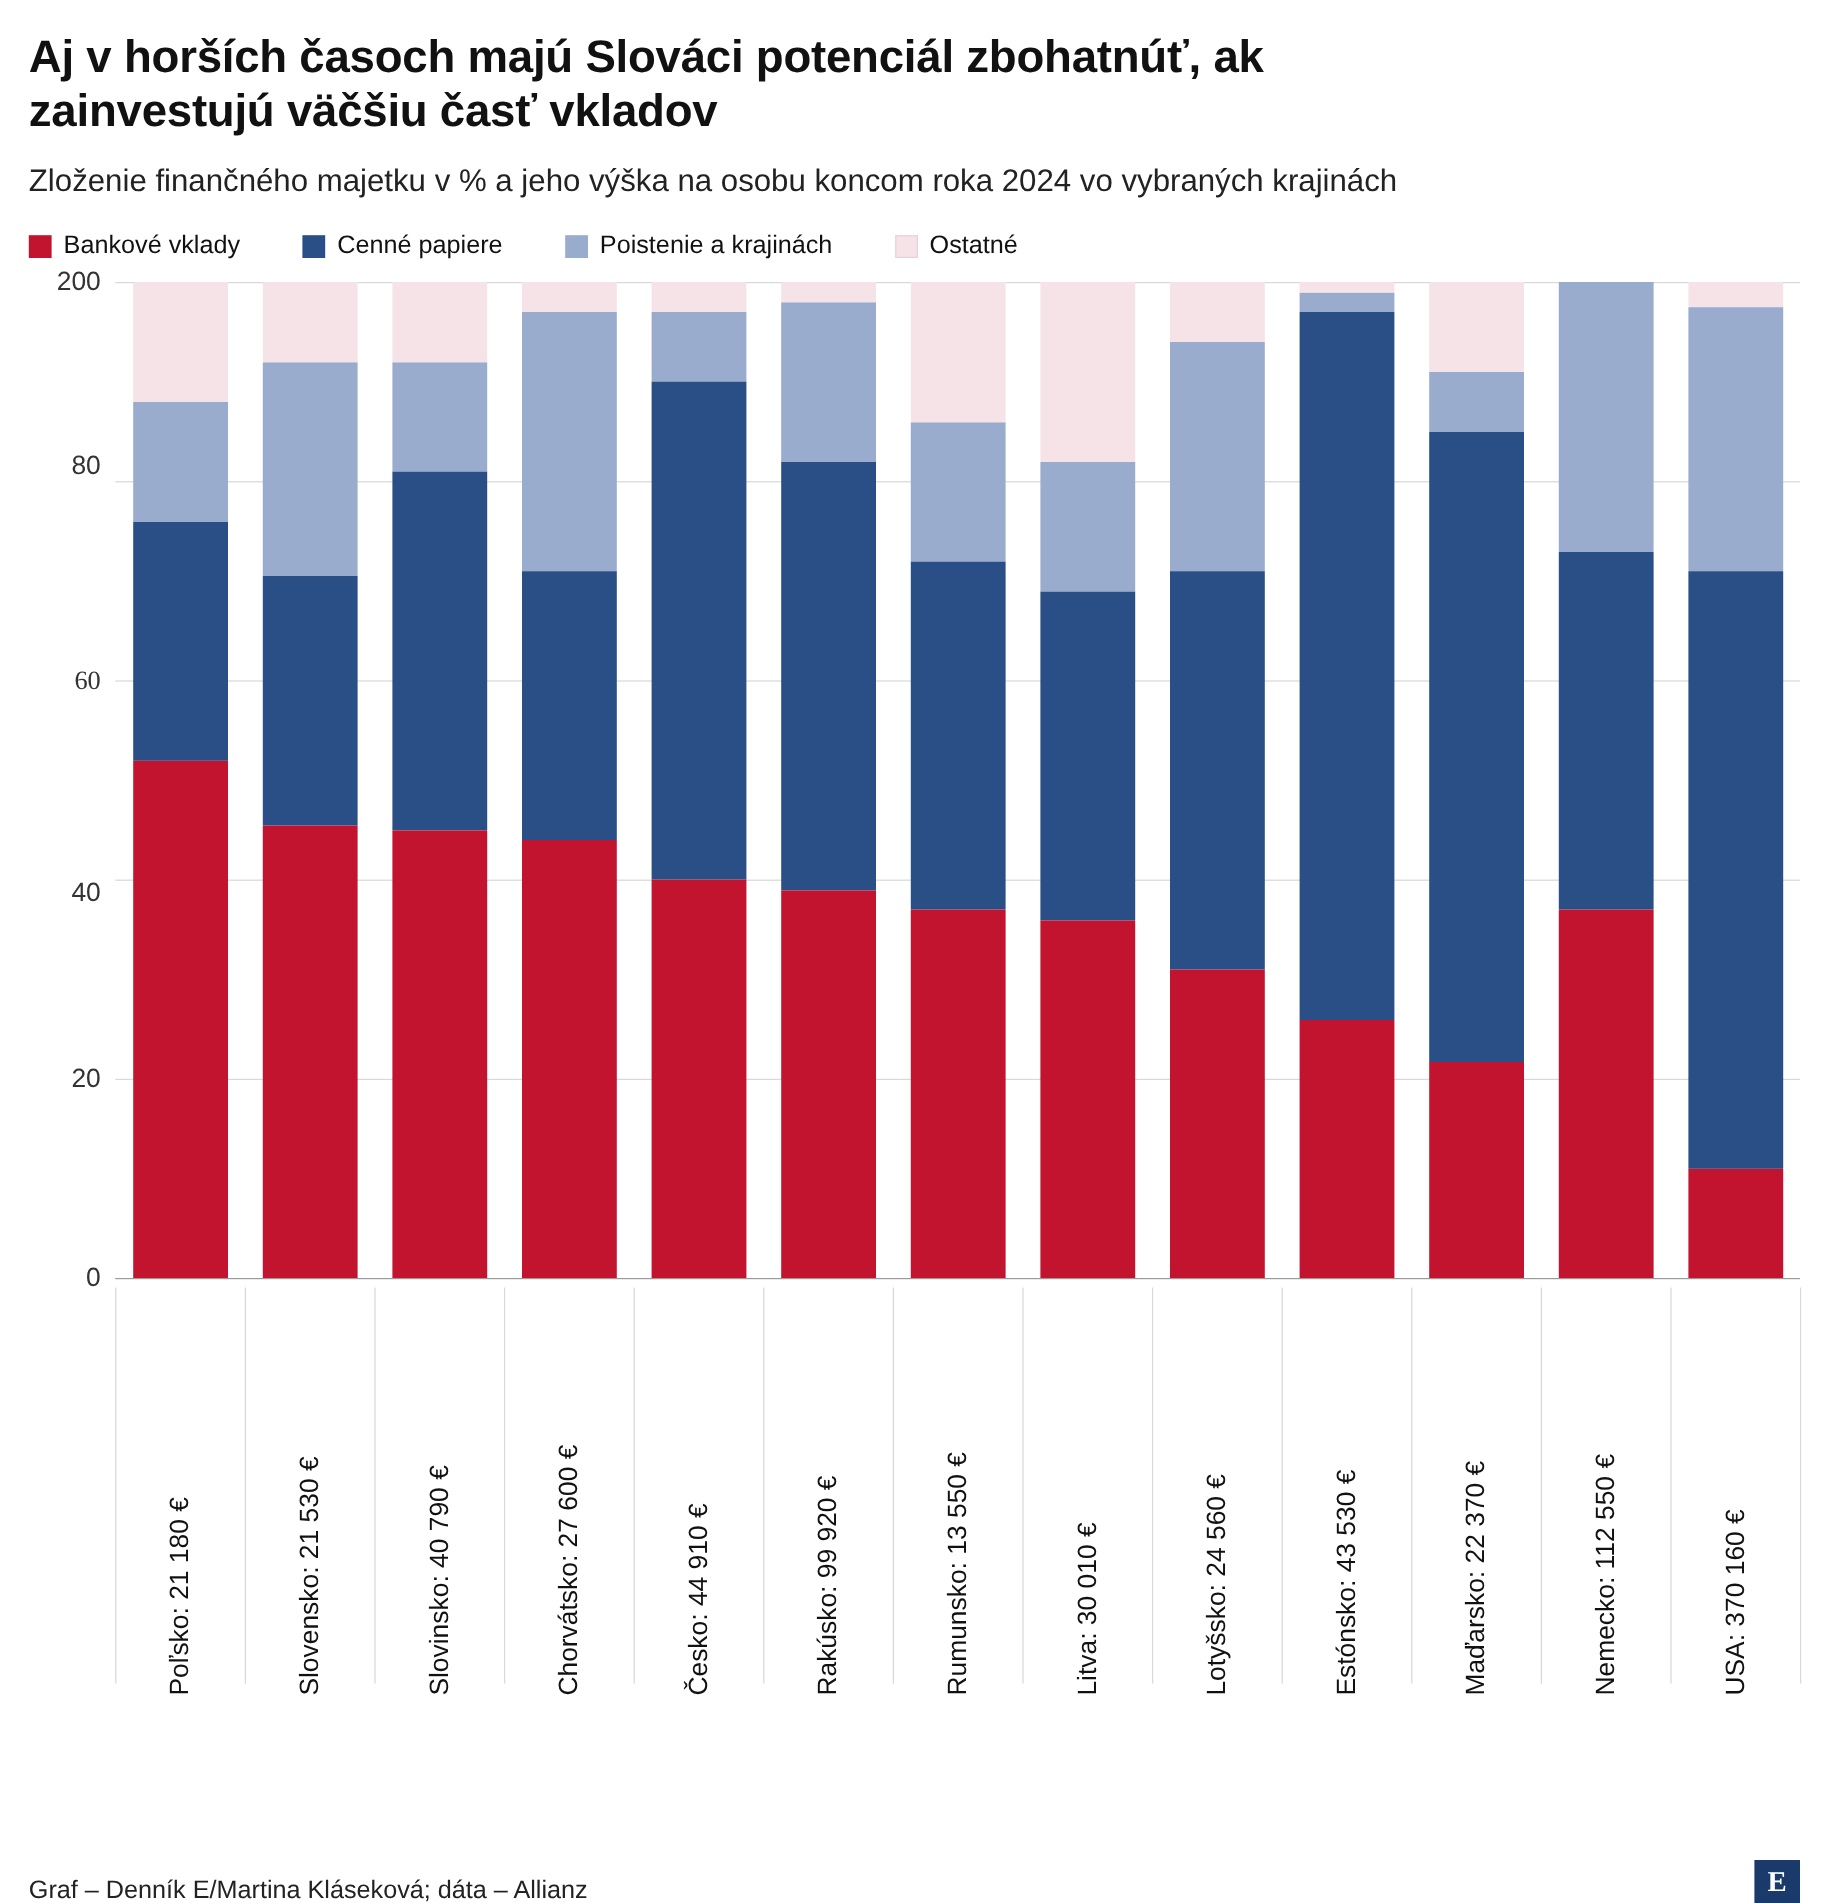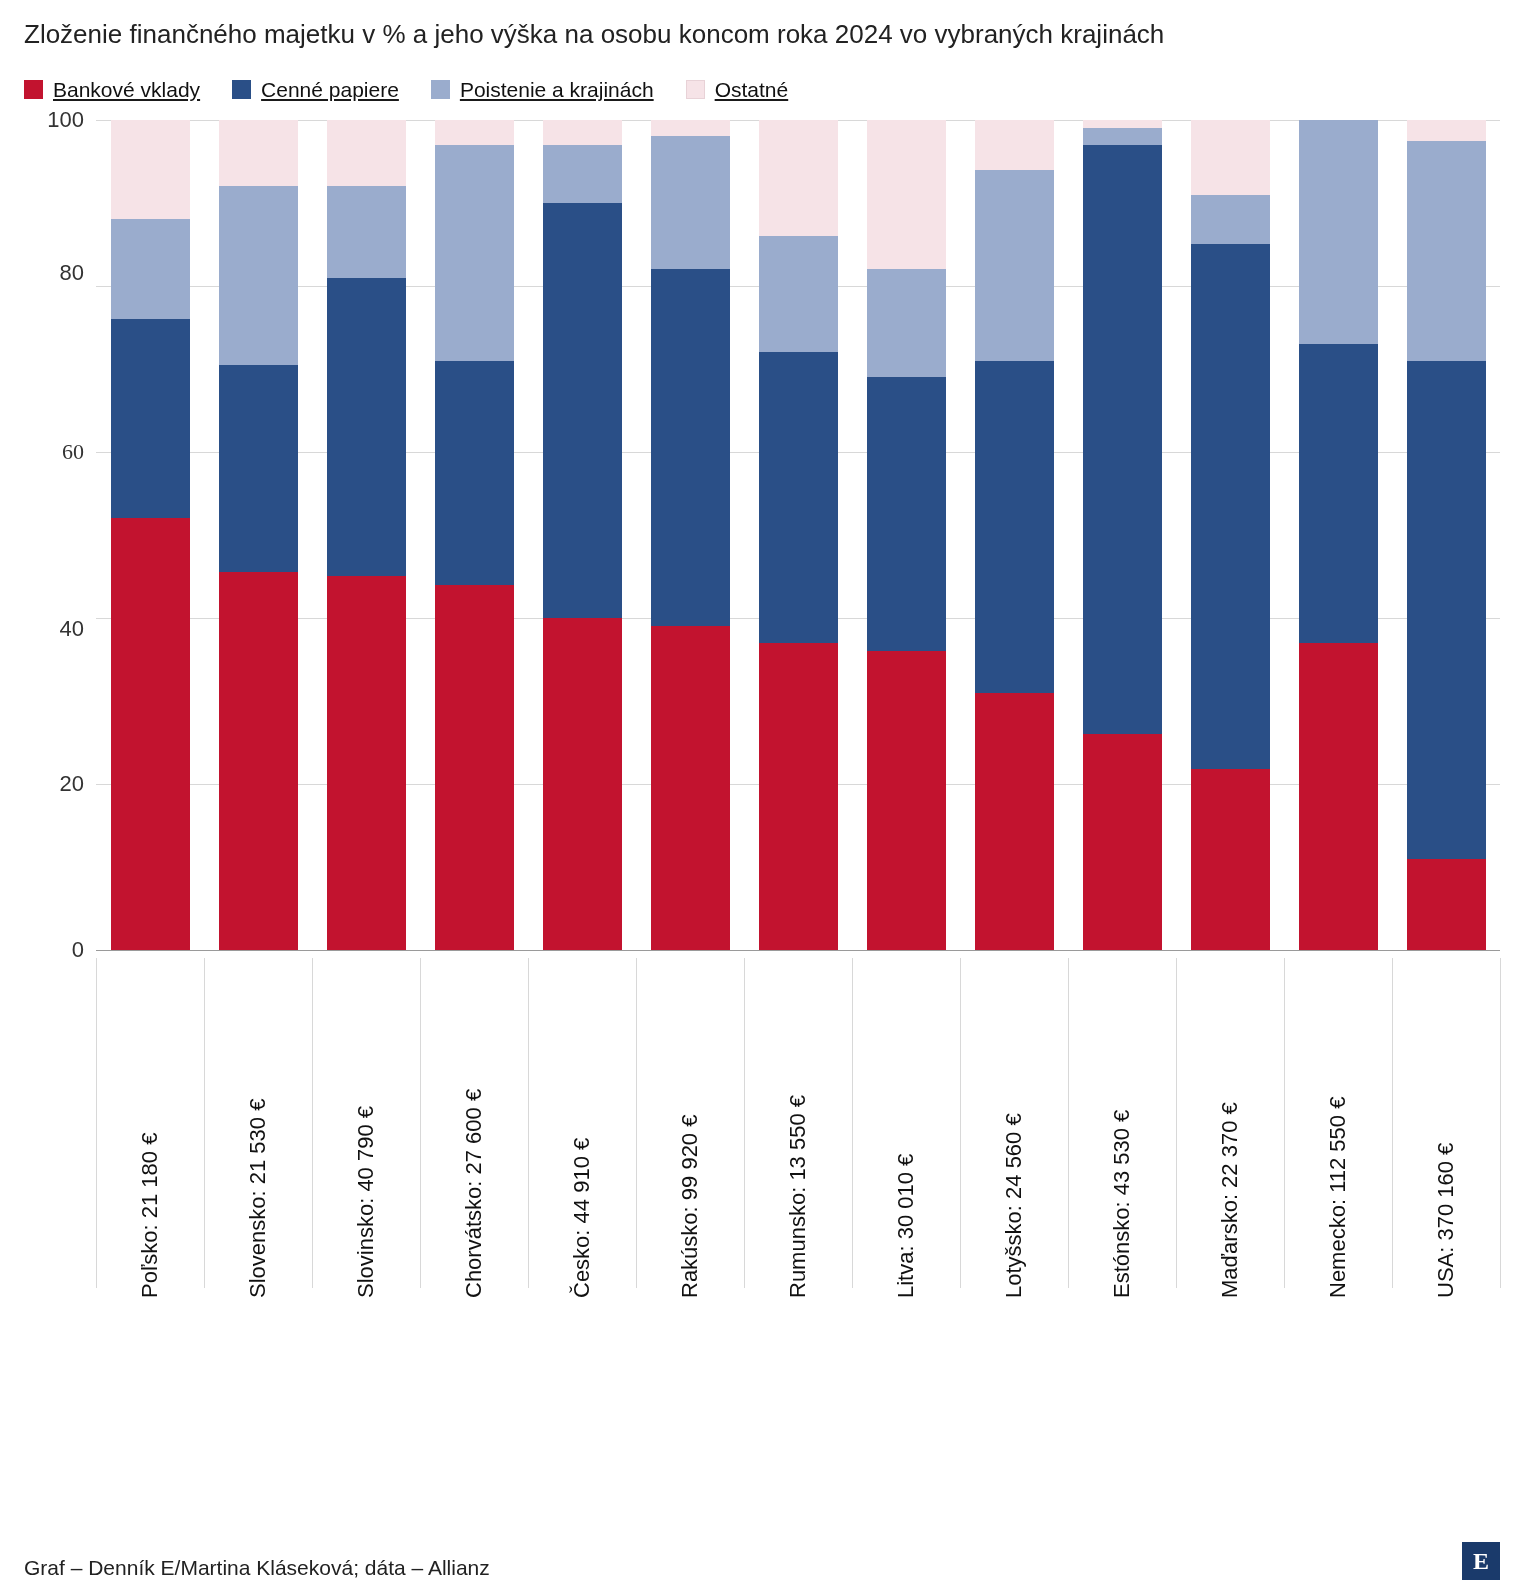--- a/index.html
+++ b/index.html
@@ -35,23 +35,22 @@
     font-size: 26px;
     font-weight: normal;
     line-height: 1.3;
     margin: 18px 0 0 0;
     max-width: 1400px;
     color: #222;
   }
   .legend {
     display: flex;
     align-items: flex-start;
-    gap: 32px;
+    gap: 52px;
     margin: 26px 0 0 0;
-    text-decoration: underline;
   }
   .legend-item {
     display: flex;
     align-items: center;
     gap: 10px;
     font-size: 21px;
     color: #111;
   }
   .legend-swatch {
     width: 19px;
@@ -171,20 +170,21 @@
     font-size: 24px;
     font-weight: bold;
     font-family: "Liberation Serif", serif;
   }
 </style>
 </head>
 <body>
 
 <div class="page">
 
+  <h1 class="title">Aj v horších časoch majú Slováci potenciál zbohatnúť, ak zainvestujú väčšiu časť vkladov</h1>
   <p class="subtitle">Zloženie finančného majetku v % a jeho výška na osobu koncom roka 2024 vo vybraných krajinách</p>
 
   <div class="legend" id="legend">
       <div class="legend-item">
         <span class="legend-swatch" style="background: rgb(194, 19, 47);"></span>
         <span>Bankové vklady</span>
       </div>
       <div class="legend-item">
         <span class="legend-swatch" style="background: rgb(42, 79, 135);"></span>
         <span>Cenné papiere</span>
@@ -199,21 +199,21 @@
       </div>
     </div>
 
   <div class="chart-area">
     <div class="y-axis" id="yaxis">
         <div class="y-tick" style="top: 830px;">0</div>
         <div class="y-tick" style="top: 664px;">20</div>
         <div class="y-tick" style="top: 509px;">40</div>
         <div class="y-tick" style="top: 332px; font-family: Liberation Serif, serif;">60</div>
         <div class="y-tick" style="top: 153px;">80</div>
-        <div class="y-tick" style="top: 0px;">100</div>
+        <div class="y-tick" style="top: 0px;">200</div>
       </div>
     <div id="gridlines">
         <div class="gridline zero" style="top: 830px;"></div>
         <div class="gridline" style="top: 664px;"></div>
         <div class="gridline" style="top: 498px;"></div>
         <div class="gridline" style="top: 332px;"></div>
         <div class="gridline" style="top: 166px;"></div>
         <div class="gridline" style="top: 0px;"></div>
       </div>
     <div class="bars" id="bars">

